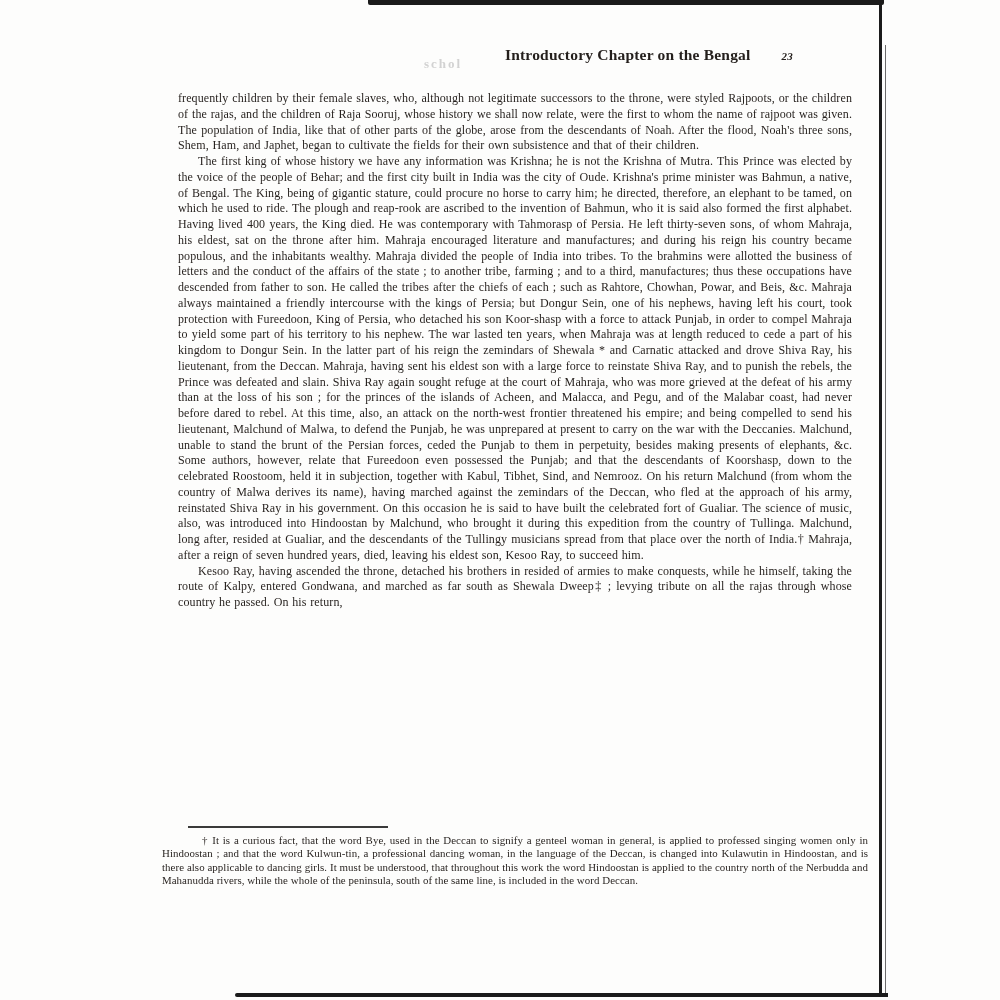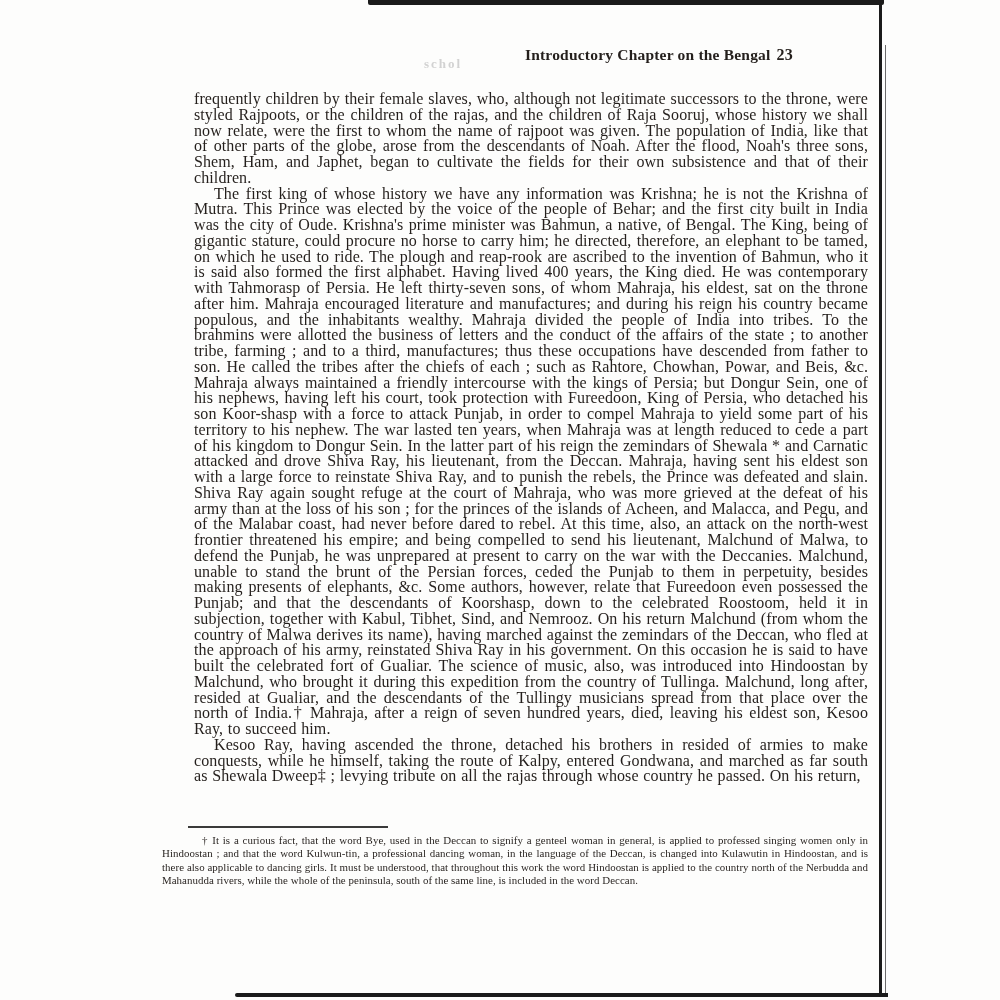--- a/index.html
+++ b/index.html
@@ -35,30 +35,31 @@
   .running-header {
     position: absolute;
     top: 46px;
     right: 207px;
     white-space: nowrap;
     font-size: 15.5px;
     font-weight: bold;
     letter-spacing: 0.2px;
   }
   .running-header .page-number {
-    margin-left: 6px;
-    font-size: 16px;
+    font-style: italic;
+    margin-left: 31px;
+    font-size: 11px;
   }
 
   .body-text {
     position: absolute;
-    left: 194px; top: 91px;
+    left: 178px; top: 91px;
     width: 674px; height: 731px;
     overflow: hidden;
-    font-size: 16px;
+    font-size: 12px;
     line-height: 15.75px;
     text-align: justify;
     letter-spacing: 0.1px;
     word-spacing: 0.6px;
   }
   .body-text p { margin: 0; text-indent: 20px; }
   .body-text p.no-indent { text-indent: 0; }
 
   .footnote-rule {
     position: absolute;

